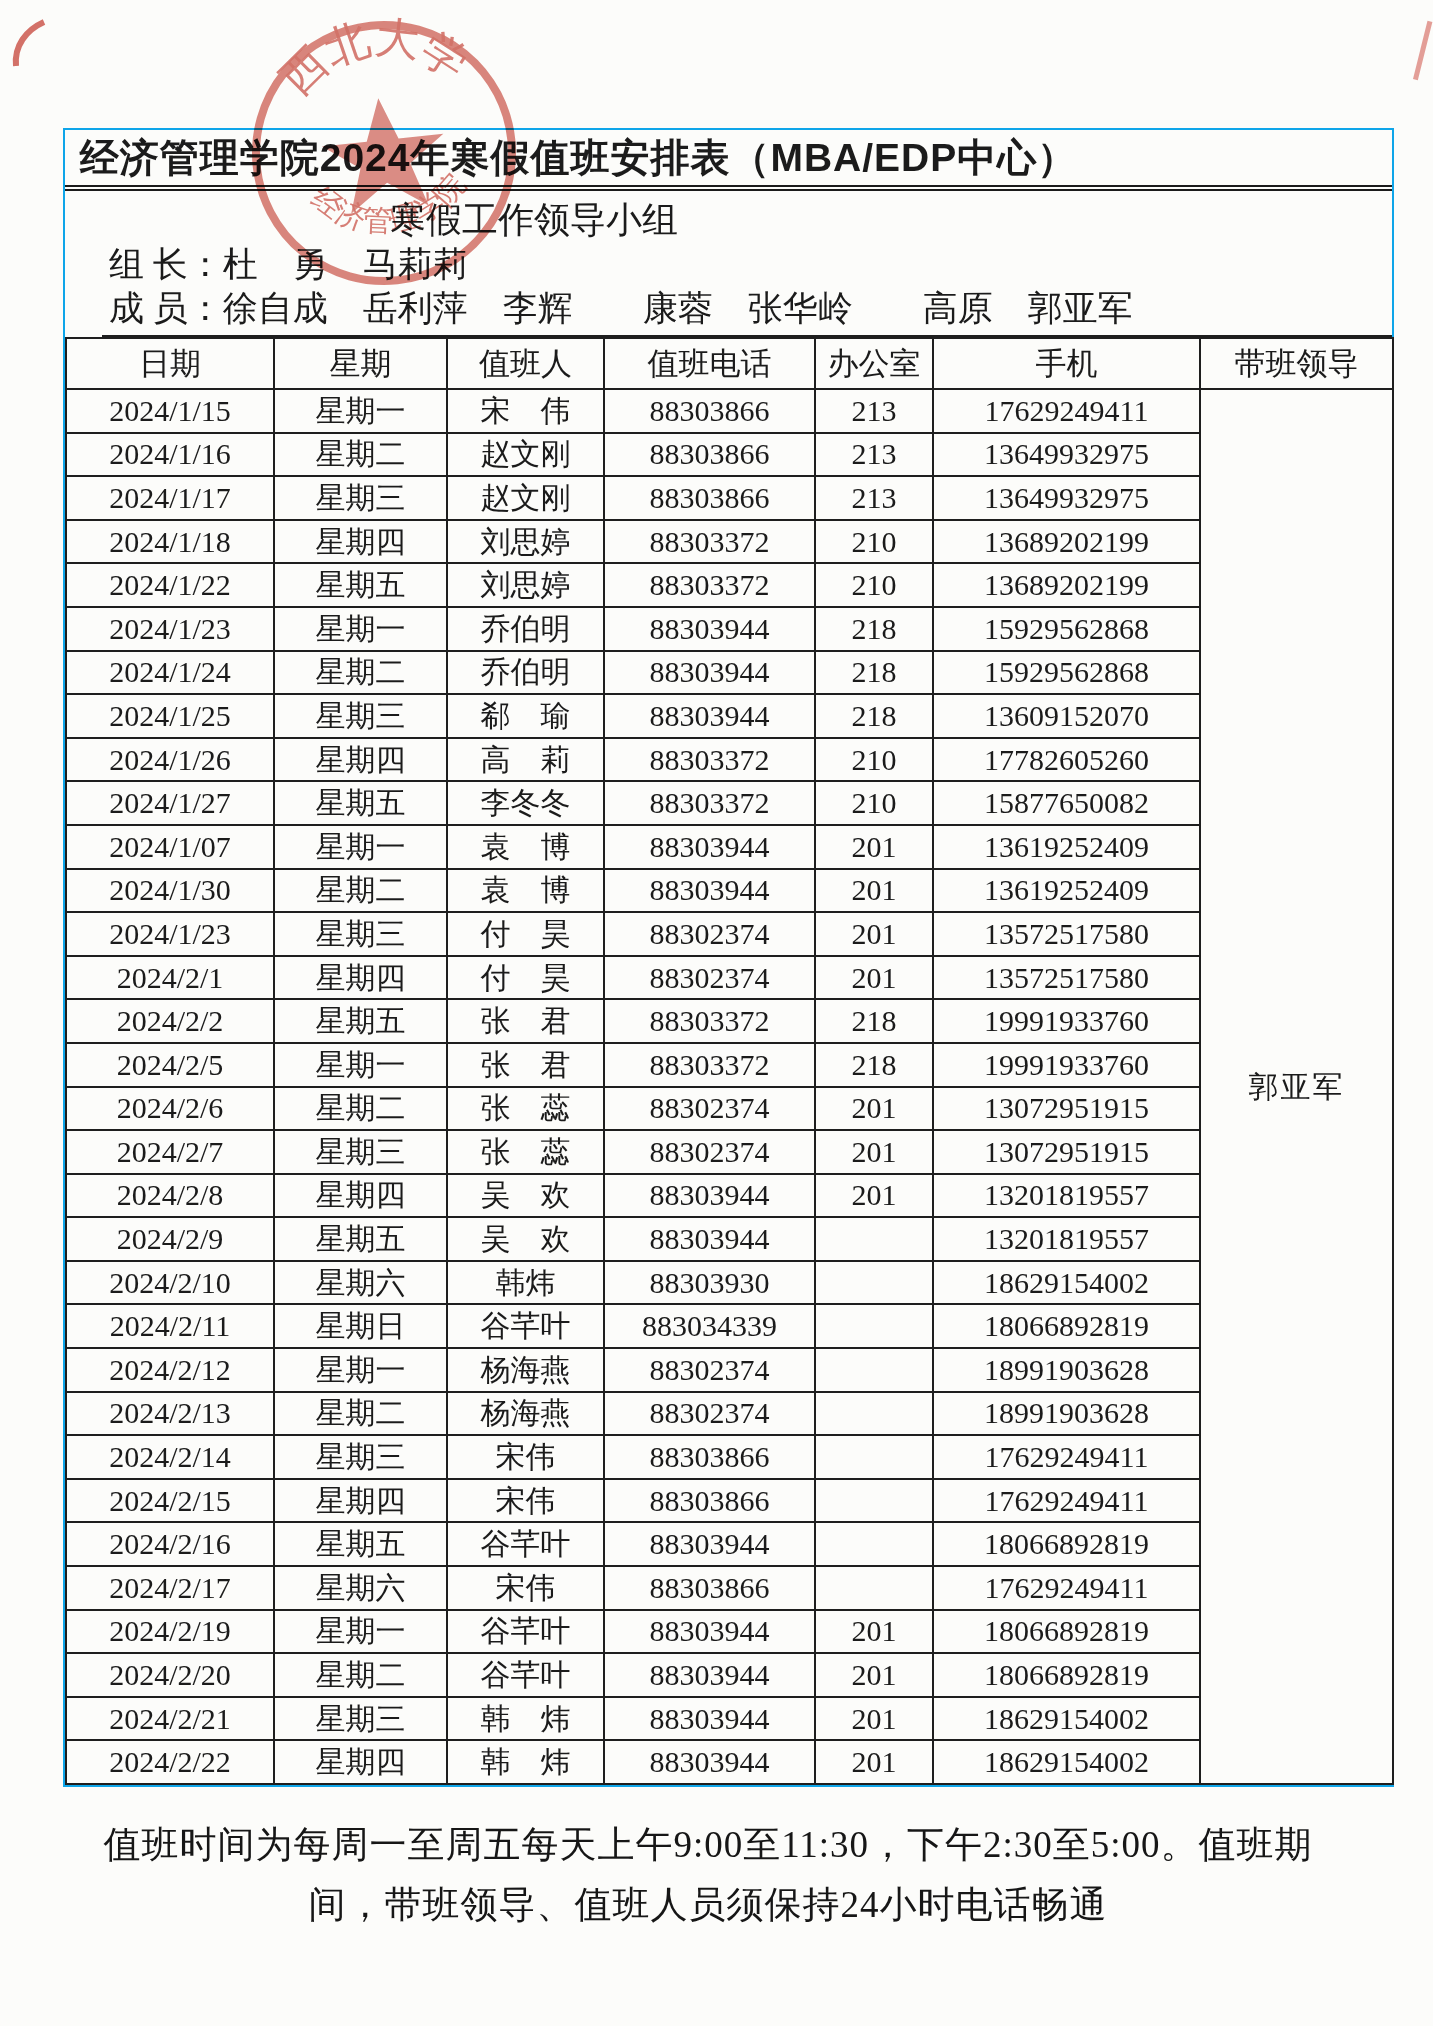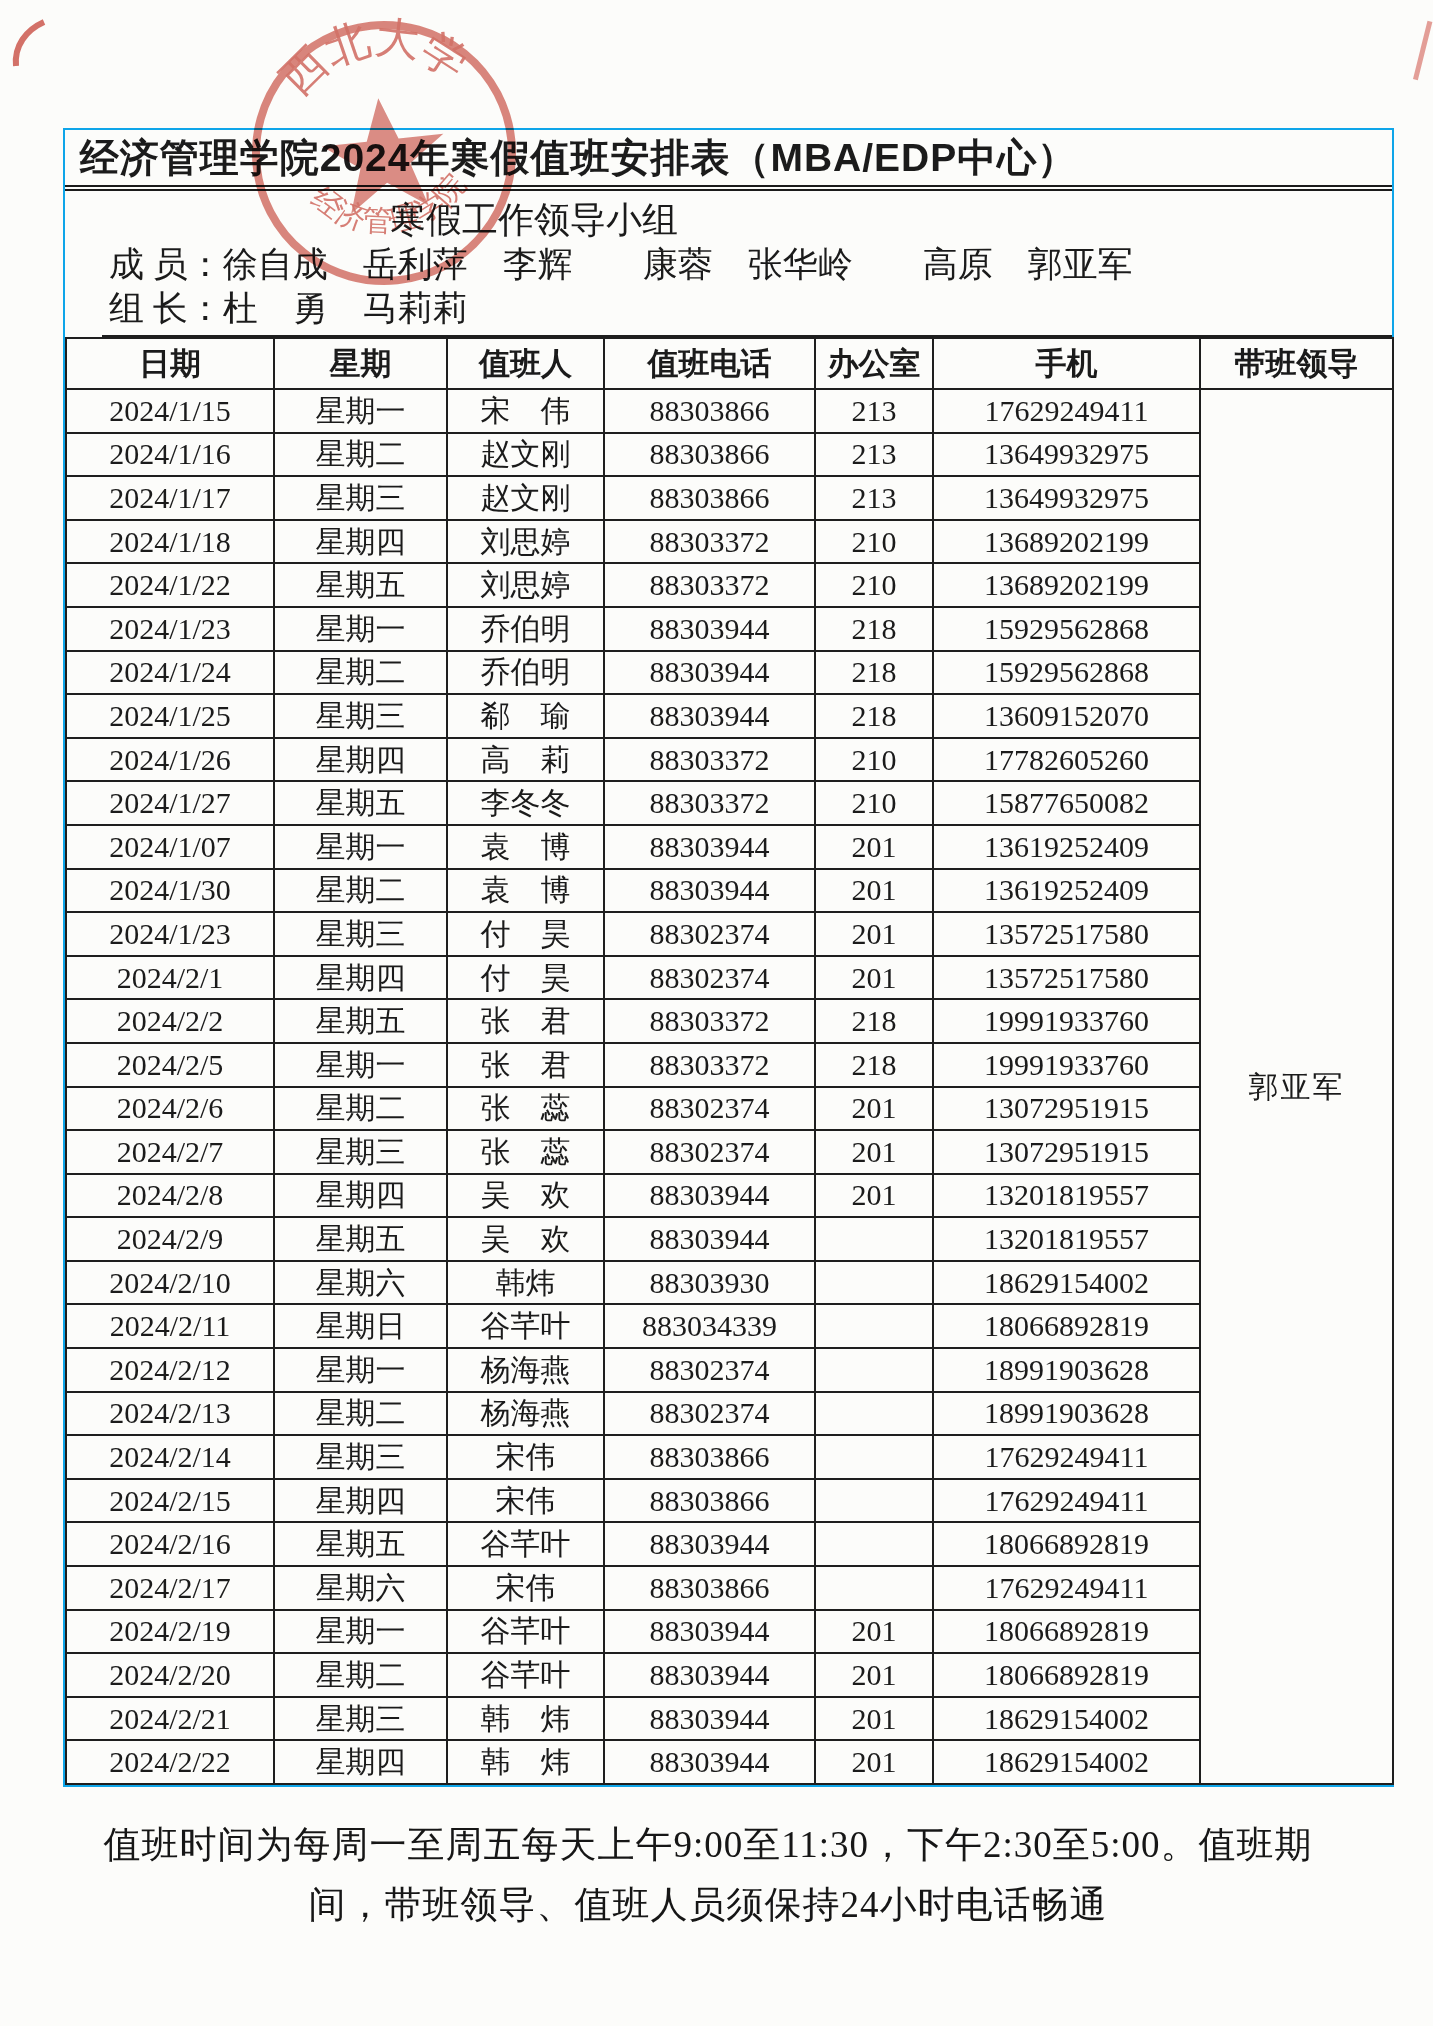--- a/index.html
+++ b/index.html
@@ -43,21 +43,21 @@
   .info-line{font-size:35px;line-height:44px;padding-left:7px;white-space:nowrap;}
 
   
   table.duty{border-collapse:collapse;width:100%;table-layout:fixed;}
   table.duty th, table.duty td{
     border:2px solid #1e1e1e;
     text-align:center;vertical-align:middle;
     font-size:30px;line-height:1;
     padding:0;overflow:hidden;white-space:nowrap;
   }
-  table.duty th{height:49px;font-weight:bold;font-size:31px;}
+  table.duty th{height:49px;font-weight:normal;font-size:31px;}
   table.duty td{height:41.6px;}
   td.leader-cell{font-size:31px;letter-spacing:2px;}
 
   
   .footer-note{
     position:absolute;left:0;top:1815px;width:1416px;
     text-align:center;font-size:37px;line-height:60px;
     letter-spacing:1px;color:#161616;
   }
 </style>
@@ -82,22 +82,22 @@
     </text>
     <polygon points="141,86 157,128 202,128 166,154 180,198 141,171 102,198 116,154 80,128 125,128" fill="#cb5347" opacity=".8"></polygon>
   </svg>
 
   <div class="doc-frame">
 
     <div class="title-row">经济管理学院2024年寒假值班安排表（MBA/EDP中心）</div>
 
     <div class="info-section">
       <div class="info-subtitle">寒假工作领导小组</div>
+      <div class="info-line"><span>组  长：</span><span>杜　勇　马莉莉</span></div>
       <div class="info-line"><span>成  员：</span><span>徐自成　岳利萍　李辉　　康蓉　张华岭　　高原　郭亚军</span></div>
-      <div class="info-line"><span>组  长：</span><span>杜　勇　马莉莉</span></div>
     </div>
 
     <table class="duty">
       <colgroup>
         <col style="width:208px">
           <col style="width:173px">
           <col style="width:157px">
         <col style="width:211px">
           <col style="width:118px">
           <col style="width:267px">

